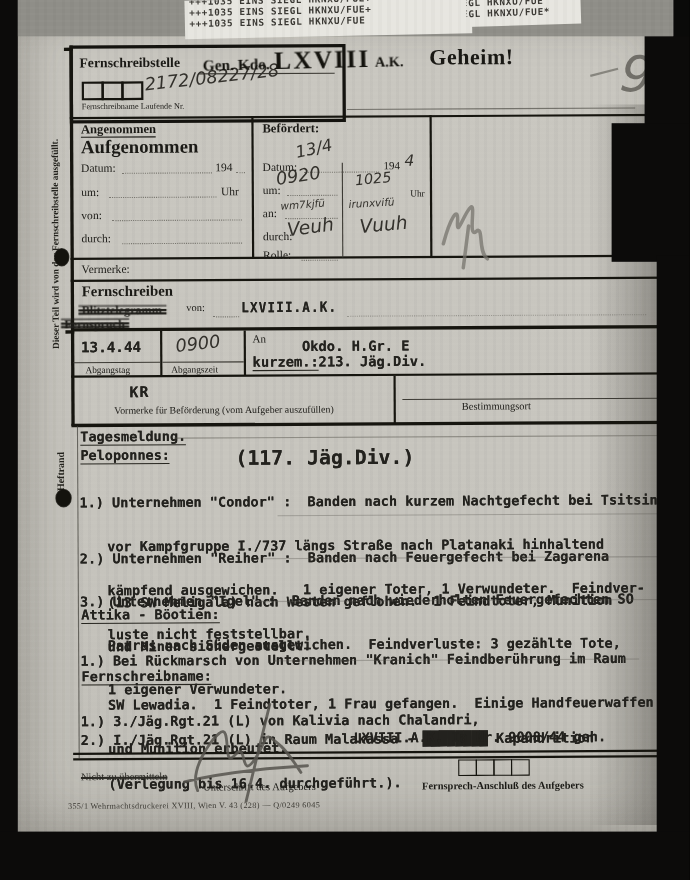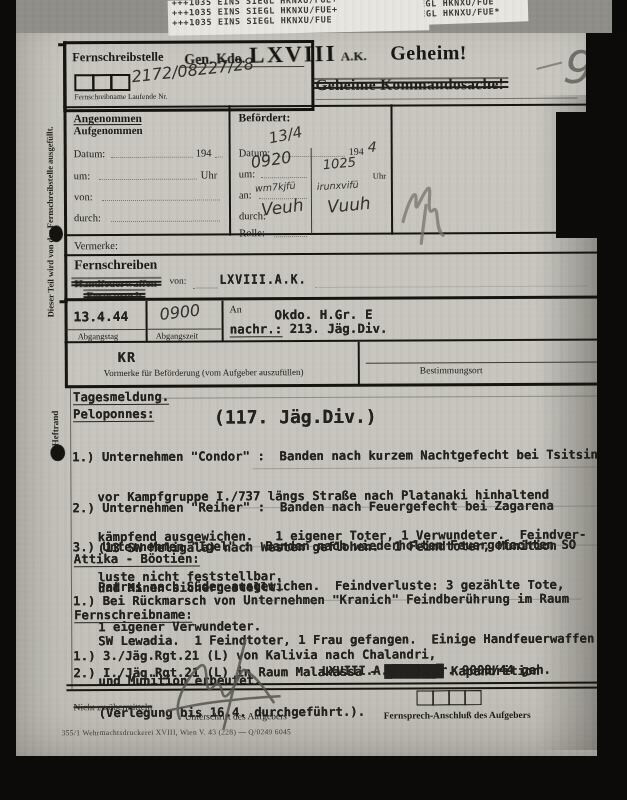--- a/index.html
+++ b/index.html
@@ -73,23 +73,20 @@
     <div class="abs serif" style="left:74px;top:49px;font-size:12.5px;font-weight:bold;">Fernschreibstelle</div>
     <div class="thin" style="left:182px;top:66px;width:124px;height:1px;"></div>
 
     <div class="abs" style="left:186px;top:42px;white-space:nowrap;transform:rotate(-1deg);filter:blur(.3px);z-index:15;">
       <span class="serif" style="font-size:14px;font-weight:bold;color:#14130e;">Gen. Kdo.</span>
       <span class="serif" style="font-size:23px;font-weight:bold;letter-spacing:2px;color:#14130e;">LXVIII</span>
       <span class="serif" style="font-size:13px;font-weight:bold;color:#14130e;">A.K.</span>
     </div>
 
     <div class="abs serif" style="left:392px;top:42px;font-size:20px;font-weight:bold;letter-spacing:.5px;color:#191814;">Geheim!</div>
-    <div class="abs" style="left:317px;top:76px;">
-      <span class="serif strike2" style="font-size:15.5px;font-weight:bold;letter-spacing:.3px;color:#22211c;">Geheime Kommandosache!</span>
-    </div>
     <div class="thin" style="left:317px;top:99px;width:262px;height:1px;opacity:.6;"></div>
 
     <div class="cb" style="left:76px;top:73px;"></div>
     <div class="cb" style="left:94px;top:73px;"></div>
     <div class="cb" style="left:112px;top:73px;"></div>
     <div class="abs hand" style="left:133px;top:60px;font-size:16px;transform:rotate(-6deg);">2172/08227/28</div>
     <div class="abs serif" style="left:76px;top:91px;font-size:7.5px;text-align:right;">Fernschreibname  Laufende  Nr.</div>
 
     <div class="bl" style="left:65px;top:40px;width:3px;height:346px;"></div>
     <div class="bl" style="left:60px;top:42px;width:8px;height:3px;"></div>
@@ -101,21 +98,21 @@
     <div class="bl" style="left:65px;top:340px;width:547px;height:2px;"></div>
     <div class="bl" style="left:65px;top:384px;width:547px;height:3px;"></div>
     <div class="bl" style="left:230px;top:105px;width:2px;height:130px;"></div>
     <div class="bl" style="left:392px;top:105px;width:2px;height:130px;"></div>
     <div class="thin" style="left:312px;top:148px;width:1px;height:86px;"></div>
     <div class="bl" style="left:146px;top:300px;width:2px;height:41px;"></div>
     <div class="bl" style="left:222px;top:300px;width:2px;height:41px;"></div>
     <div class="bl" style="left:358px;top:342px;width:2px;height:43px;"></div>
 
     <div class="abs serif" style="left:75px;top:111px;font-size:11.5px;font-weight:bold;border-bottom:1px solid #1b1a16;">Angenommen</div>
-    <div class="abs serif" style="left:75px;top:123px;font-size:11px;font-weight:bold;">Aufgenommen</div>
+    <div class="abs serif" style="left:75px;top:123px;font-size:17px;font-weight:bold;">Aufgenommen</div>
     <div class="abs serif" style="left:75px;top:147px;font-size:10.5px;">Datum:</div>
     <div class="dl" style="left:112px;top:155px;width:82px;"></div>
     <div class="abs serif" style="left:197px;top:147px;font-size:10.5px;">194</div>
     <div class="dl" style="left:216px;top:155px;width:8px;"></div>
     <div class="abs serif" style="left:75px;top:169px;font-size:10.5px;">um:</div>
     <div class="dl" style="left:100px;top:177px;width:98px;"></div>
     <div class="abs serif" style="left:202px;top:169px;font-size:10.5px;">Uhr</div>
     <div class="abs serif" style="left:75px;top:190px;font-size:10.5px;">von:</div>
     <div class="dl" style="left:103px;top:198px;width:118px;"></div>
     <div class="abs serif" style="left:75px;top:211px;font-size:10.5px;">durch:</div>
@@ -143,39 +140,39 @@
     <div class="dl" style="left:275px;top:235px;width:33px;"></div>
 
     <svg style="left:398px;top:178px;z-index:12;" width="60" height="70" viewBox="0 0 60 70">
       <path d="M6,44 C12,22 20,8 19,24 C18,40 25,16 31,11 C36,7 28,40 36,33 C43,27 37,52 46,58 M29,28 L24,66" fill="none" stroke="#76736c" stroke-width="3.2" stroke-linecap="round" opacity=".75"></path>
     </svg>
 
     <div class="abs serif" style="left:75px;top:239px;font-size:10.5px;">Vermerke:</div>
 
     <div class="abs serif" style="left:75px;top:256px;font-size:13.5px;font-weight:bold;">Fernschreiben</div>
     <div class="abs" style="left:75px;top:272px;">
-      <span class="serif strike2" style="font-size:11px;font-weight:bold;filter:blur(.3px);">Handfeuerwaffen</span>
-    </div>
-    <div class="abs" style="left:87px;top:284px;">
+      <span class="serif strike2" style="font-size:11px;font-weight:bold;filter:blur(.3px);">Blitztelegramm</span>
+    </div>
+    <div class="abs" style="left:59px;top:284px;">
       <span class="serif strike2" style="font-size:11px;font-weight:bold;filter:blur(.3px);">Fernspruch</span>
     </div>
     <div class="abs serif" style="left:170px;top:275px;font-size:9.5px;">von:</div>
     <div class="dl" style="left:194px;top:286px;width:24px;"></div>
     <div class="abs mono" style="left:220px;top:272px;font-size:11.5px;letter-spacing:1px;transform:scaleY(1.1);">LXVIII.A.K.</div>
     <div class="dl" style="left:316px;top:286px;width:272px;opacity:.45;"></div>
 
     <div class="abs mono" style="left:74px;top:308px;font-size:13px;">13.4.44</div>
     <div class="thin" style="left:67px;top:328px;width:79px;height:1px;"></div>
     <div class="abs serif" style="left:78px;top:330px;font-size:8.5px;">Abgangstag</div>
     <div class="abs hand" style="left:160px;top:302px;font-size:16px;transform:rotate(-6deg);">0900</div>
     <div class="thin" style="left:148px;top:328px;width:74px;height:1px;"></div>
     <div class="abs serif" style="left:156px;top:330px;font-size:8.5px;">Abgangszeit</div>
     <div class="abs serif" style="left:230px;top:303px;font-size:10px;">An</div>
     <div class="abs mono" style="left:275px;top:307px;font-size:12.5px;">Okdo. H.Gr. E</div>
-    <div class="abs mono underl" style="left:230px;top:321px;font-size:12.5px;">nachr.:</div>
+    <div class="abs mono underl" style="left:230px;top:321px;font-size:12.5px;">kurzem.:</div>
     <div class="abs mono" style="left:290px;top:321px;font-size:12.5px;">213. Jäg.Div.</div>
 
     <div class="abs mono" style="left:118px;top:348px;font-size:13.5px;letter-spacing:1px;">KR</div>
     <div class="abs serif" style="left:104px;top:367px;font-size:9px;">Vormerke für Beförderung (vom Aufgeber auszufüllen)</div>
     <div class="thin" style="left:366px;top:363px;width:238px;height:1px;"></div>
     <div class="abs serif" style="left:420px;top:366px;font-size:9.5px;">Bestimmungsort</div>
 
     <div class="thin" style="left:70px;top:386px;width:1px;height:302px;opacity:.7;"></div>
 
     <div class="abs mono underl" style="left:73px;top:389px;font-size:12.3px;">Tagesmeldung.</div>

